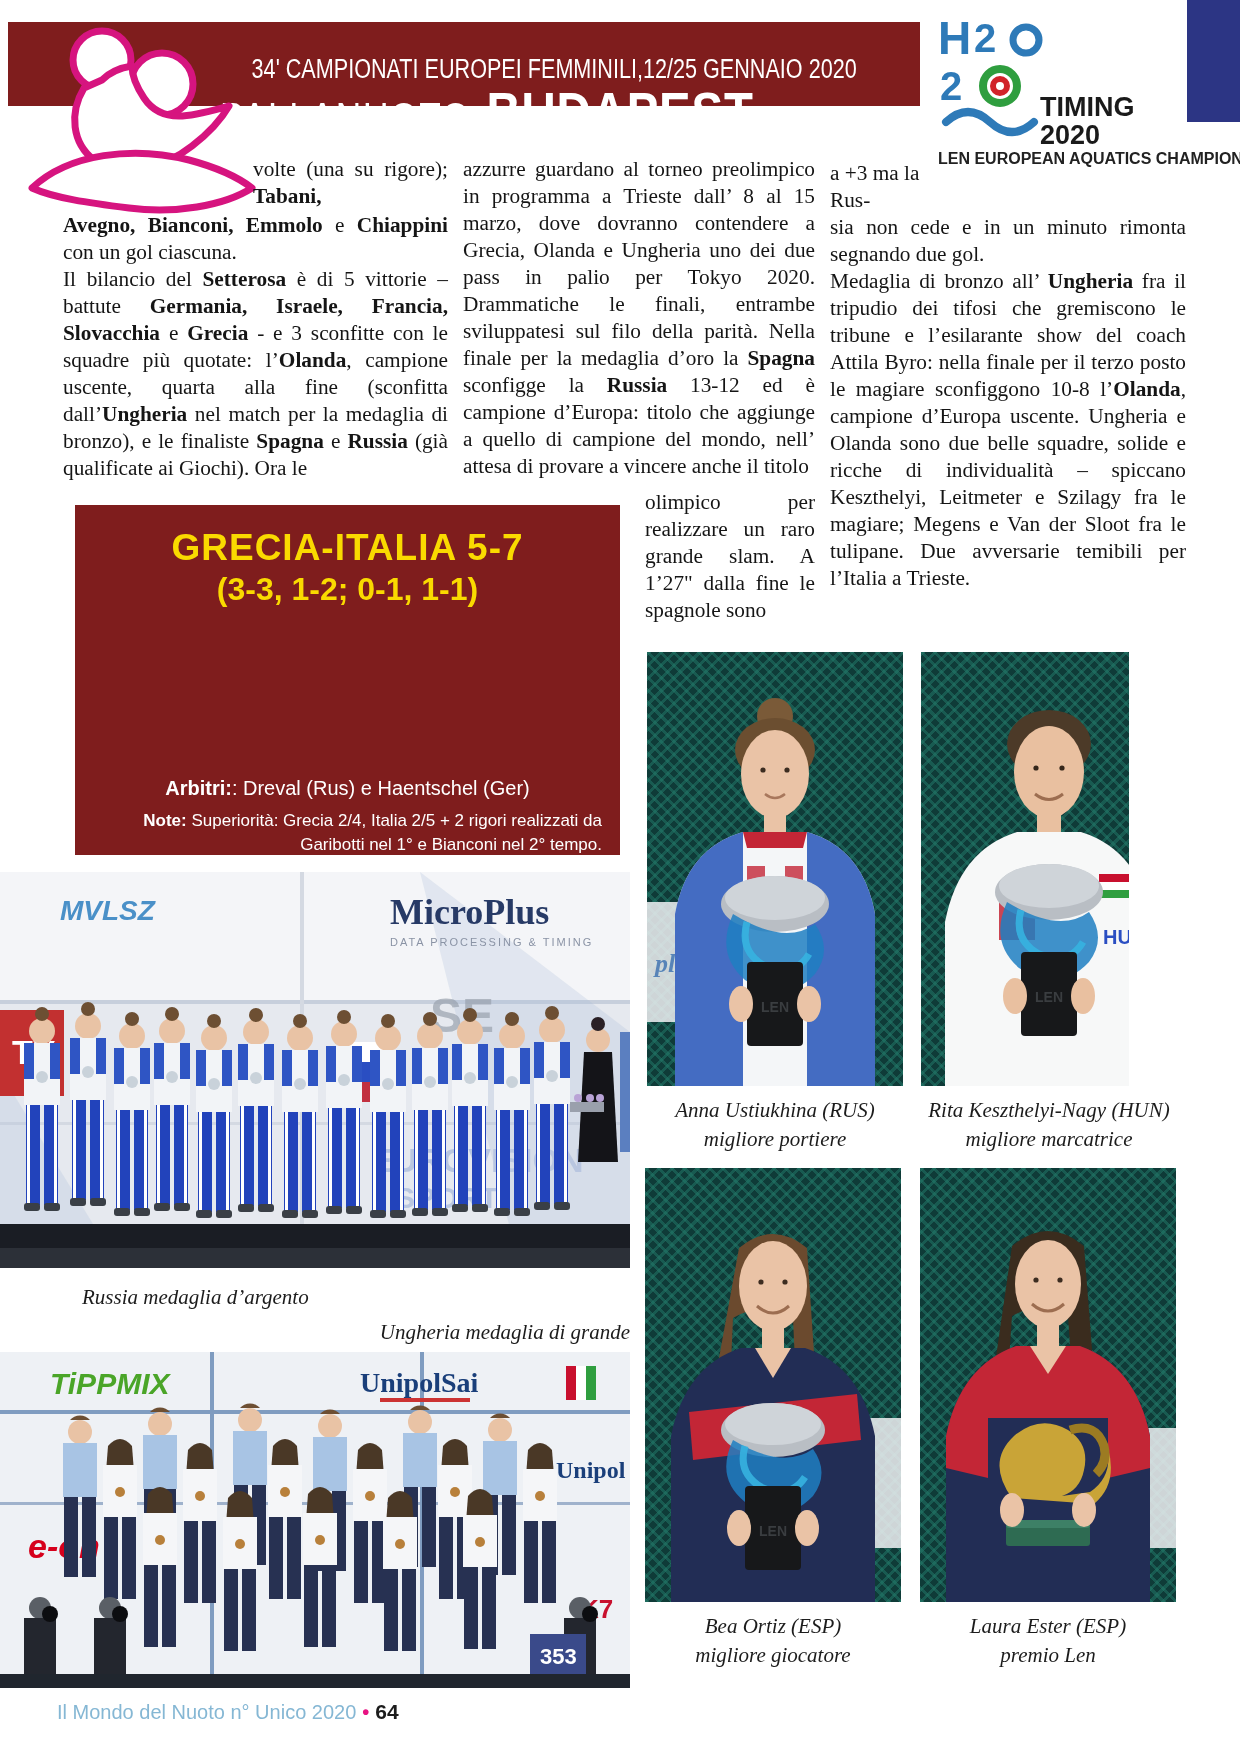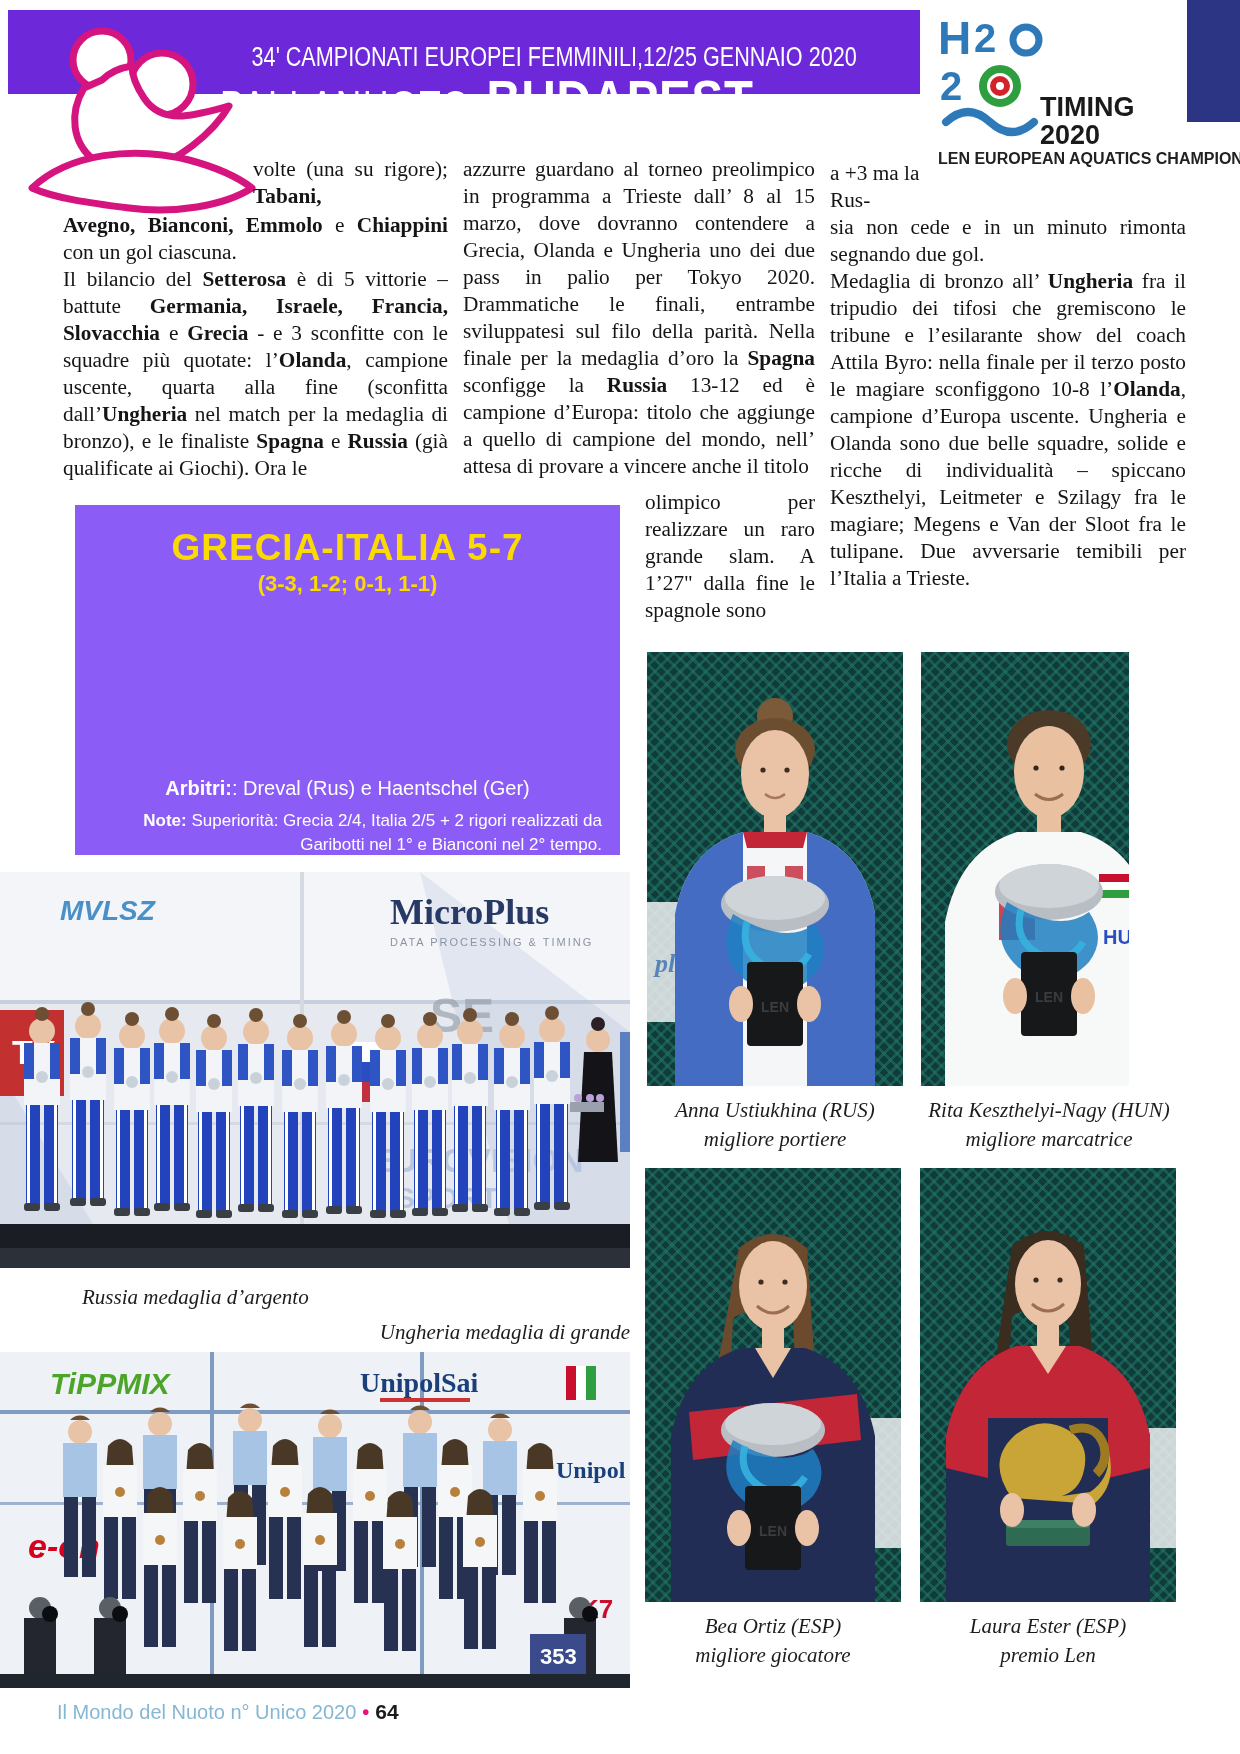--- a/index.html
+++ b/index.html
@@ -1,20 +1,20 @@
 <!DOCTYPE html>
 <html><head>
 <meta charset="utf-8">
 <style>
   html,body{margin:0;padding:0;background:#ffffff;}
   .page{position:relative;width:1240px;height:1754px;background:#ffffff;overflow:hidden;
         font-family:"Liberation Serif",serif;color:#141414;}
 
   
-  .blue-strip{position:absolute;left:8px;top:10px;width:912px;height:84px;background:#6d28d9;}
+  .blue-strip{position:absolute;left:8px;top:22px;width:912px;height:84px;background:#7f1d1d;}
   .strip-line1{position:absolute;left:170px;right:6px;top:32px;text-align:center;color:#fff;
     font-family:"Liberation Sans",sans-serif;font-size:27px;white-space:nowrap;
     transform:scaleX(.8);transform-origin:center;}
   .strip-line2{position:absolute;left:150px;right:6px;top:58px;display:flex;justify-content:center;
     align-items:baseline;gap:18px;color:#fff;font-family:"Liberation Sans",sans-serif;
     transform:scaleX(.86);transform-origin:center;white-space:nowrap;}
   .sport{font-size:41px;font-weight:400;letter-spacing:2px;}
   .city{font-size:55px;font-weight:700;letter-spacing:1px;}
   .country{font-size:34px;font-weight:700;}
   .corner-bar{position:absolute;left:1187px;top:0;width:53px;height:122px;background:#2c3584;}
@@ -28,26 +28,26 @@
   .col{position:absolute;font-size:21.3px;line-height:27px;text-align:justify;color:#151515;}
   .col b{font-weight:700;}
   .c1i{left:253px;top:156px;width:195px;text-align:justify;text-align-last:justify;}
   .c1m{left:63px;top:212px;width:385px;}
   .c2m{left:463px;top:156px;width:352px;}
   .c2n{left:645px;top:489px;width:170px;}
   .c3n{left:830px;top:160px;width:120px;text-align:left;}
   .c3m{left:830px;top:214px;width:356px;}
 
   
-  .match-box{position:absolute;left:75px;top:505px;width:545px;height:350px;background:#8b5cf6;
+  .match-box{position:absolute;left:75px;top:505px;width:545px;height:350px;background:#7f1d1d;
     font-family:"Liberation Sans",sans-serif;color:#fff;}
   .mb-title{position:absolute;left:0;top:22px;width:100%;text-align:center;color:#fada00;
     font-size:37px;font-weight:700;letter-spacing:1px;}
   .mb-sub{position:absolute;left:0;top:66px;width:100%;text-align:center;color:#fada00;
-    font-size:22px;font-weight:700;}
+    font-size:32px;font-weight:700;}
   .mb-rosters{position:absolute;left:10px;top:112px;width:525px;display:flex;gap:10px;}
   .mb-roster{width:50%;text-align:center;font-size:18.6px;line-height:24.5px;}
   .mb-arb{position:absolute;left:0;top:272px;width:100%;text-align:center;font-size:20px;}
   .mb-note{position:absolute;left:18px;top:304px;width:509px;text-align:right;font-size:17px;line-height:24px;}
   .mb-roster b,.mb-arb b,.mb-note b{font-weight:700;}
 
   
   .photo{position:absolute;overflow:hidden;}
   .teal-bg{background-color:#0f3b38;
     background-image:repeating-linear-gradient(45deg,rgba(34,122,106,.5) 0 3px,transparent 3px 9px),

